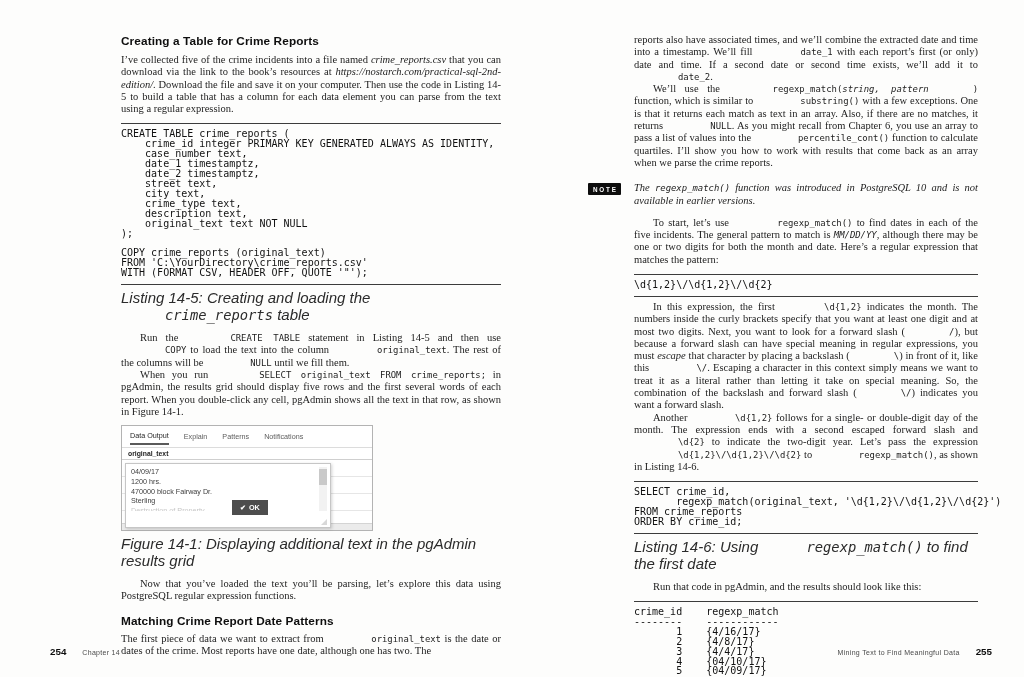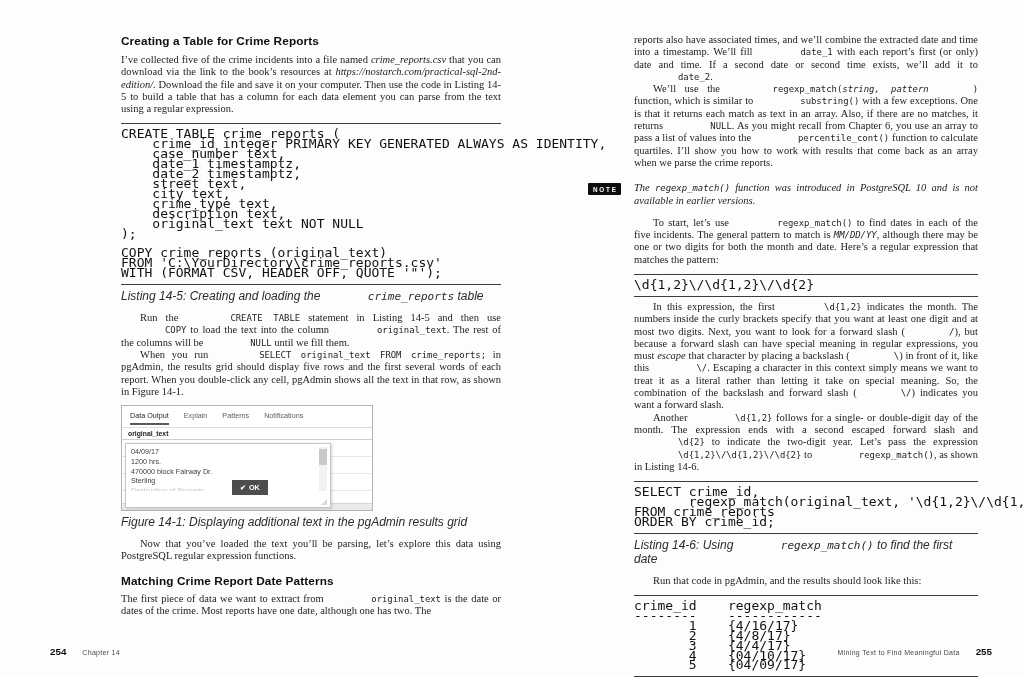--- a/index.html
+++ b/index.html
@@ -23,47 +23,47 @@
   }
   p.body{
     font-size:10.5px;line-height:12.3px;margin:0;text-align:justify;
   }
   .ind{text-indent:19px;}
   .code{font-family:"DejaVu Sans Mono", monospace;font-size:.85em;padding-left:44px;}
   .it{font-style:italic;}
   .code-it{font-family:"DejaVu Sans Mono", monospace;font-size:.85em;font-style:italic;}
 
   .codeblock{
-    font-family:"DejaVu Sans Mono", monospace;font-size:13px;line-height:9.9px;
+    font-family:"DejaVu Sans Mono", monospace;font-size:10px;line-height:9.9px;
     white-space:pre;border-top:1px solid #3c3c3c;border-bottom:1px solid #3c3c3c;
     padding:5px 0 6px 0;margin:8px 0 4px 0;color:#111;
   }
   .caption{
     font-family:"Liberation Sans", sans-serif;font-style:italic;
-    font-size:12px;color:#2b2b2b;margin:3px 0 9px 0;
+    font-size:15px;color:#2b2b2b;margin:3px 0 9px 0;
   }
   .caption .code{font-size:.92em;}
 
   .note{position:relative;margin:13px 0 10px 0;}
   .note p.body{font-style:italic;}
   .note-label{
     position:absolute;left:-46px;top:1px;background:#0d0d0d;color:#ffffff;
     font-family:"Liberation Sans", sans-serif;font-weight:bold;font-style:normal;
     font-size:6.3px;letter-spacing:1.8px;padding:2.5px 3px 2.5px 5px;border-radius:1px;
   }
 
   
   .fig{
     width:250px;height:104px;border:1px solid #b3b3b3;background:#fff;
     position:relative;margin:7px 0 4px 0;
     font-family:"Liberation Sans", sans-serif;
   }
   .fig-tabs{
     display:flex;gap:15px;padding:5px 8px 3px 8px;
-    border-bottom:1px solid #dcdcdc;font-size:7.2px;color:#5d5d5d;
+    border-bottom:1px solid #dcdcdc;font-size:7.2px;color:#5d5d5d;align-items:flex-end;
   }
   .fig-tab{padding-bottom:3px;}
   .fig-tab.active{color:#262626;border-bottom:2px solid #5a5a5a;margin-bottom:-1px;}
   .fig-colheader{
     font-size:6.8px;font-weight:bold;color:#222;
     padding:2px 6px 2px 6px;border-bottom:1px solid #cfcfcf;
   }
   .fig-grid{position:relative;height:66px;}
   .rowline{position:absolute;left:0;right:0;border-top:1px solid #e6e6e6;}
   .fig-popup{

